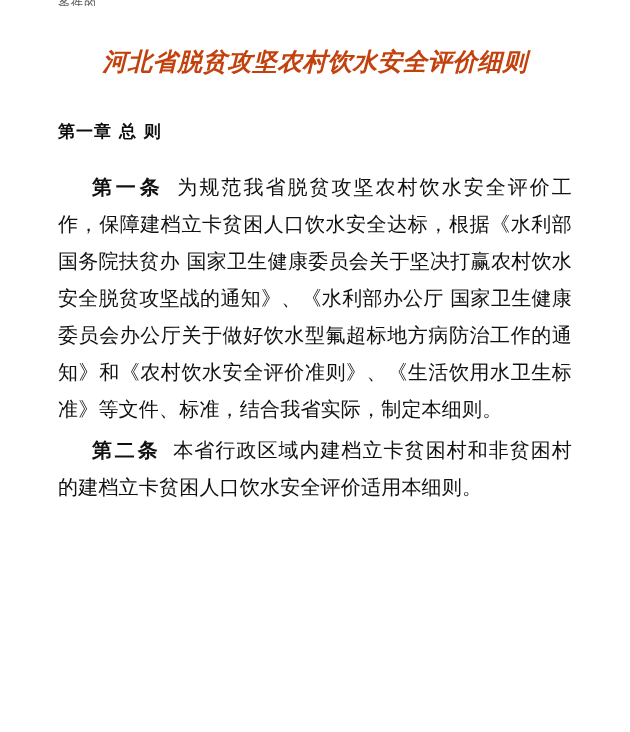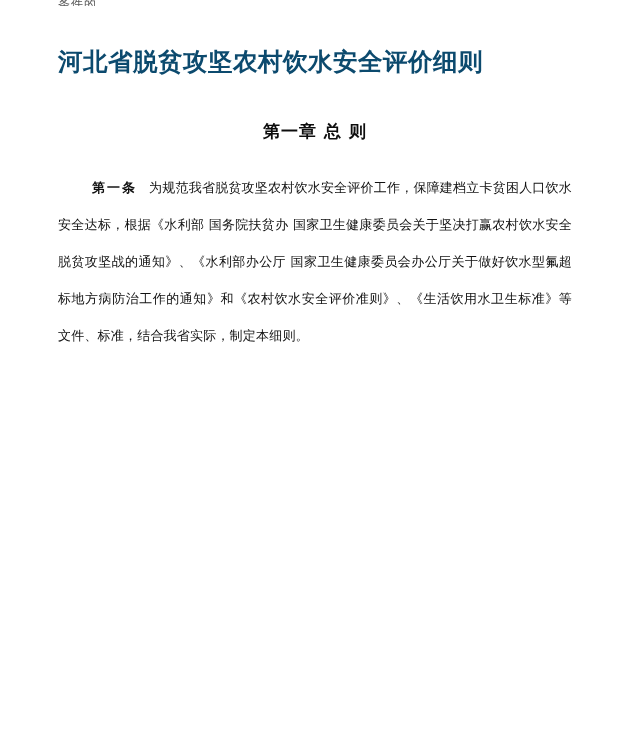--- a/index.html
+++ b/index.html
@@ -29,44 +29,45 @@
     font-size: 12px;
     color: #3a3a3a;
     letter-spacing: 1px;
     height: 10px;
     overflow: hidden;
     opacity: 0.85;
   }
   .doc-title {
     margin: 0;
     padding-top: 46px;
-    text-align: left;
+    text-align: center;
     font-size: 24.5px;
     font-weight: bold;
     letter-spacing: 0.5px;
     line-height: 1.3;
     font-family: "DejaVu Serif", "Liberation Serif", serif;
-    color: #0c4a6e;
+    color: #c2410c;
+    font-style: italic;
   }
   .chapter-heading {
-    text-align: center;
+    text-align: left;
     font-size: 17px;
     font-weight: bold;
     margin: 0;
     letter-spacing: 1px;
     color: #0d0d0d;
   }
   .chapter-1 {
     padding-top: 42px;
   }
   .chapter-2 {
     padding-top: 26px;
   }
   .para {
-    font-size: 13px;
+    font-size: 20px;
     line-height: 37px;
     text-align: justify;
     text-justify: inter-ideograph;
     margin: 0;
     text-indent: 34px;
     color: #111111;
     letter-spacing: 0.2px;
   }
   .para-1 {
     padding-top: 26px;
@@ -89,16 +90,17 @@
 <div class="page">
 
   <div class="top-fragment">条件的</div>
 
   <h1 class="doc-title">河北省脱贫攻坚农村饮水安全评价细则</h1>
 
   <h2 class="chapter-heading chapter-1">第一章  总    则</h2>
 
   <p class="para para-1"><span class="lead">第一条</span><span class="lead-gap"></span><span>为规范我省脱贫攻坚农村饮水安全评价工作，保障建档立卡贫困人口饮水安全达标，根据《水利部 国务院扶贫办 国家卫生健康委员会关于坚决打赢农村饮水安全脱贫攻坚战的通知》、《水利部办公厅 国家卫生健康委员会办公厅关于做好饮水型氟超标地方病防治工作的通知》和《农村饮水安全评价准则》、《生活饮用水卫生标准》等文件、标准，结合我省实际，制定本细则。</span></p>
 
+  <p class="para para-2"><span class="lead">第二条</span><span class="lead-gap"></span><span>本省行政区域内建档立卡贫困村和非贫困村的建档立卡贫困人口饮水安全评价适用本细则。</span></p>
 
 
 
 </div>
 
 </body></html>

